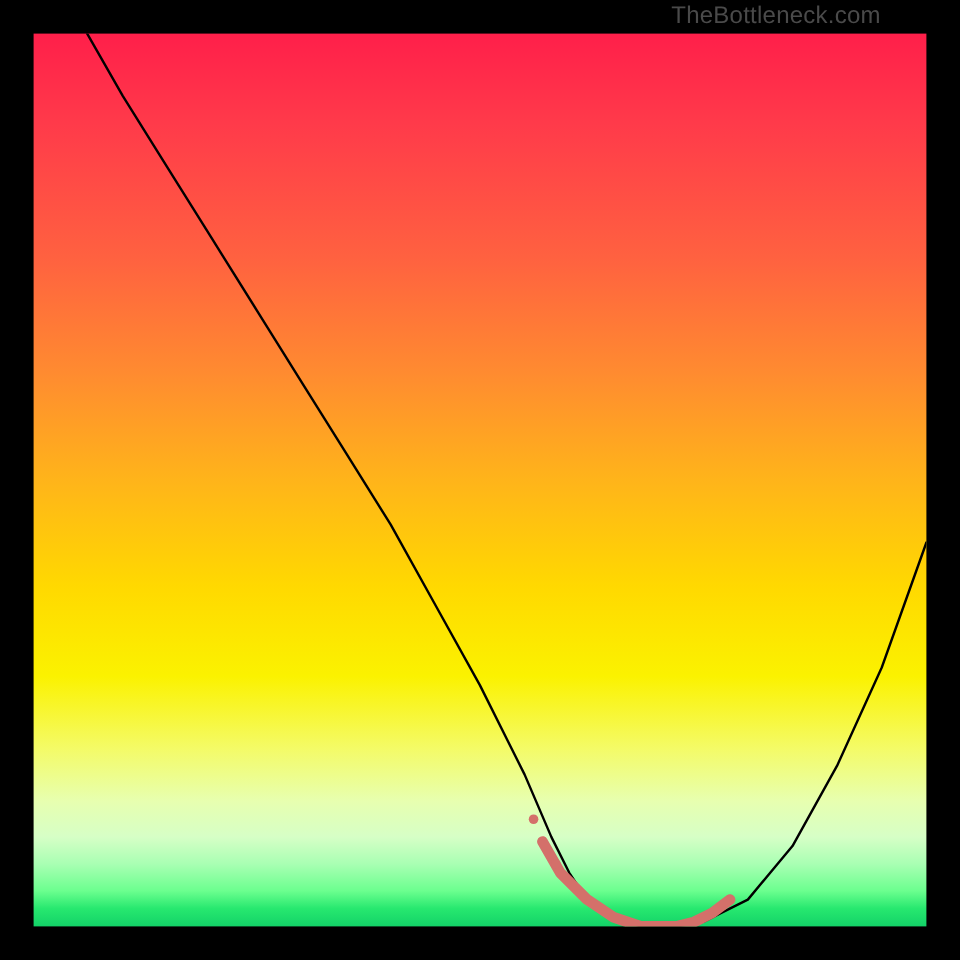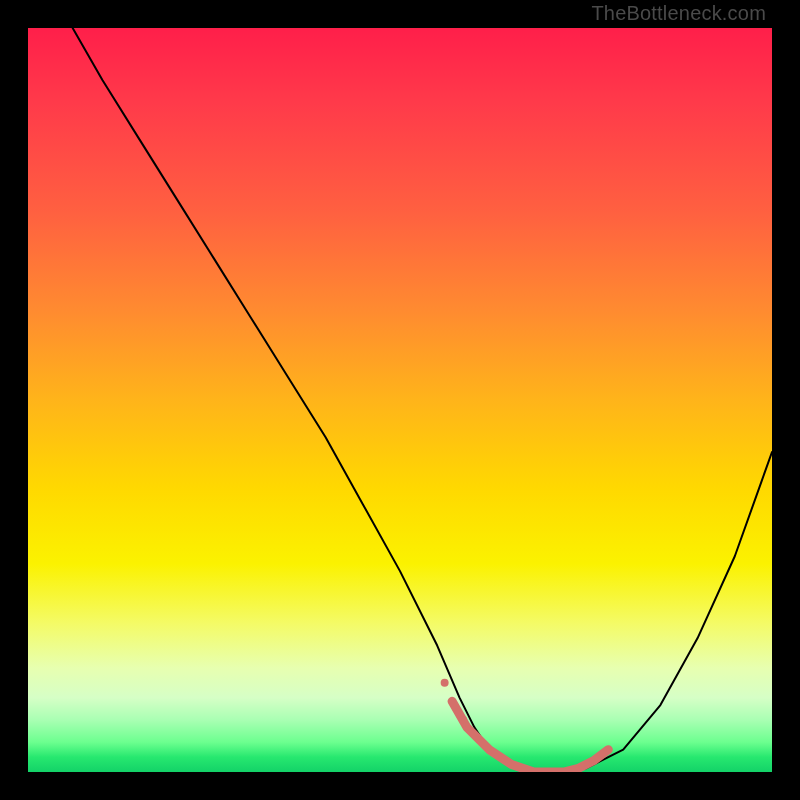--- a/index.html
+++ b/index.html
@@ -9,21 +9,20 @@
     height: 800px;
     background: #000;
     font-family: -apple-system, BlinkMacSystemFont, "Segoe UI", Arial, sans-serif;
     overflow: hidden;
   }
   .frame {
     position: relative;
     width: 742px;
     height: 800px;
     background: #000;
-    padding-left: 32px;
   }
   .watermark {
     position: absolute;
     top: 2px;
     right: 8px;
     color: #4a4a4a;
     font-size: 20px;
     font-weight: 500;
     letter-spacing: 0.2px;
     z-index: 10;

